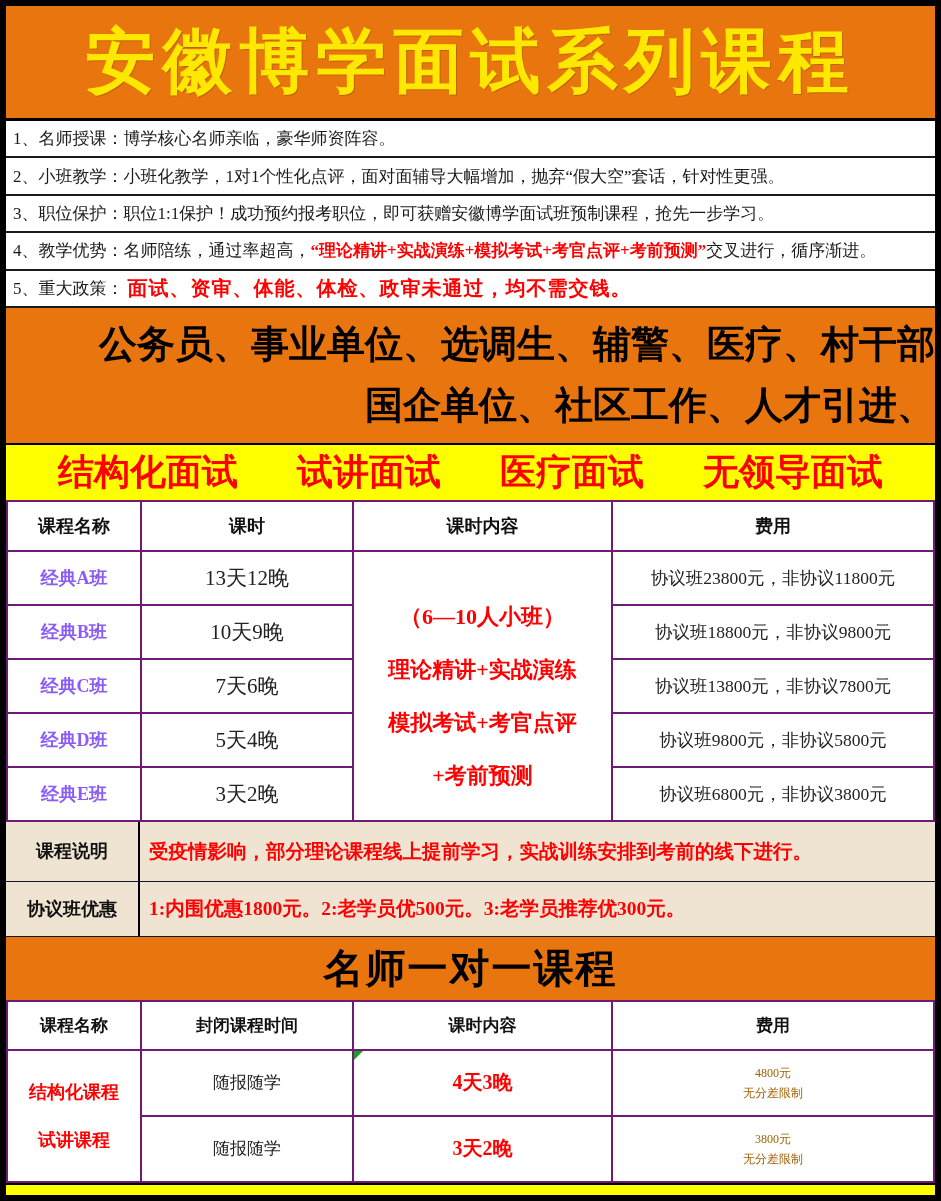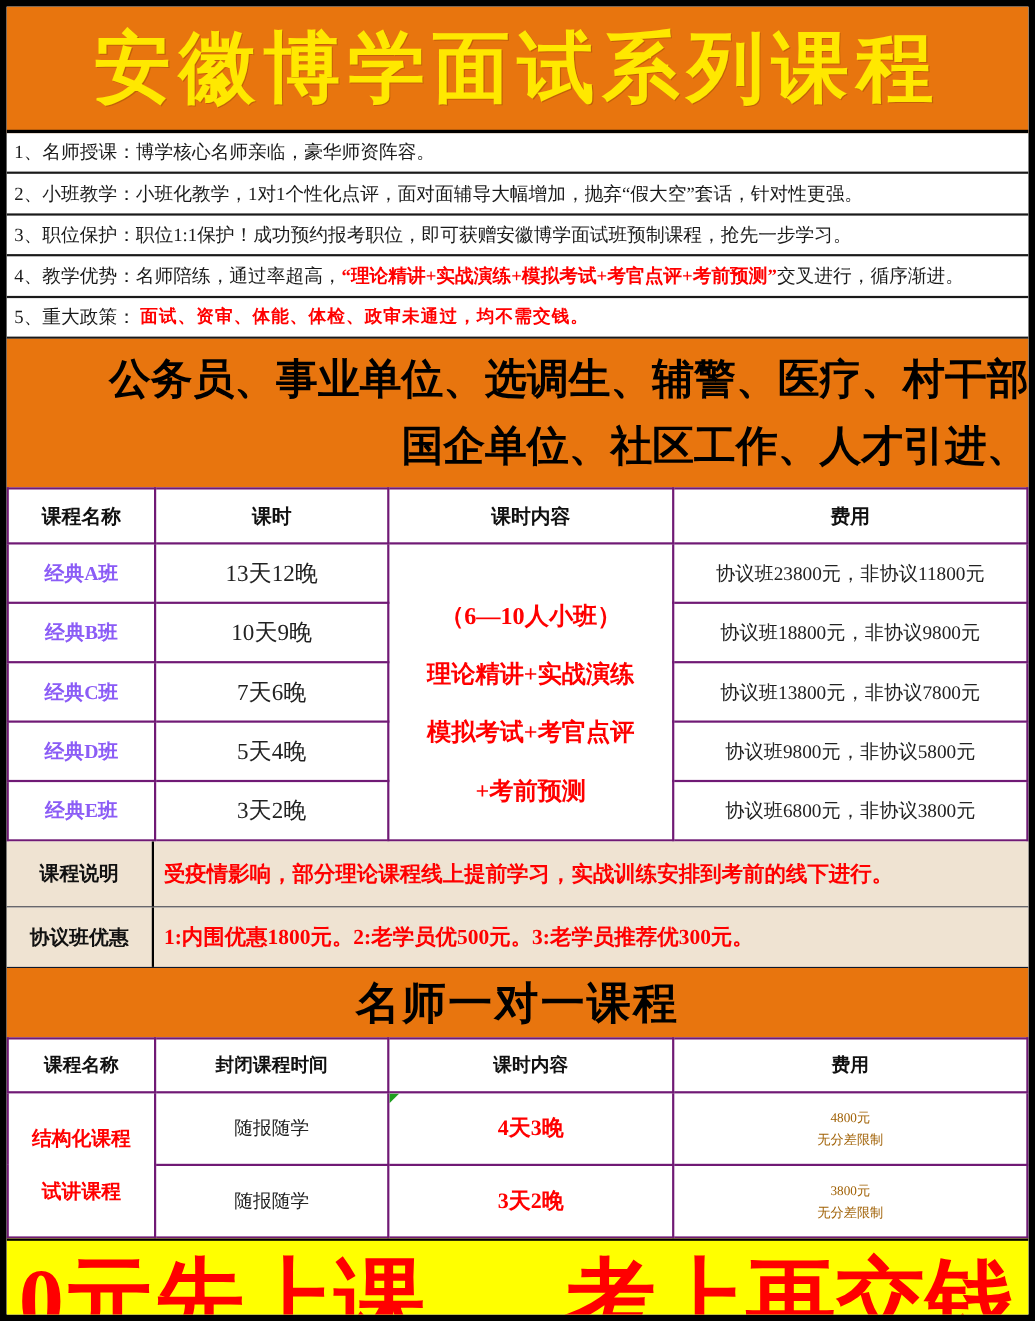--- a/index.html
+++ b/index.html
@@ -29,21 +29,21 @@
 
   
   .features { flex: none; }
   .feature-row {
     height: 37.4px; border-bottom: 2px solid #1a1a1a;
     display: flex; align-items: center;
     padding: 0 4px 0 7px;
     font-size: 17px; color: #1a1a1a; white-space: nowrap;
   }
   .f-red { color: #FF0000; font-weight: bold; }
-  .feature-row.policy .f-red { font-size: 16px; letter-spacing: 1px; padding-left: 4px; }
+  .feature-row.policy .f-red { font-size: 20px; letter-spacing: 1px; padding-left: 4px; }
 
   
   .audience {
     height: 135px; background: #E8750E; flex: none;
     display: flex; flex-direction: column; align-items: flex-end; justify-content: center;
     gap: 10px;
     font-family: "Liberation Sans", sans-serif;
     font-weight: bold; font-size: 38px; color: #000; white-space: nowrap;
   }
 
@@ -153,20 +153,26 @@
           <span class="f-red">面试、资审、体能、体检、政审未通过，均不需交钱。</span>
           <span></span>
       </div>
     </div>
 
     <div class="audience">
       <div>公务员、事业单位、选调生、辅警、医疗、村干部</div>
       <div>国企单位、社区工作、人才引进、</div>
     </div>
 
+    <div class="types-bar">
+      <span>结构化面试</span>
+      <span>试讲面试</span>
+      <span>医疗面试</span>
+      <span>无领导面试</span>
+    </div>
 
     <table class="t1">
       <colgroup>
           <col class="c1">
           <col class="c2">
           <col class="c3">
           <col class="c4">
         </colgroup>
       <tbody>
         <tr class="head">

